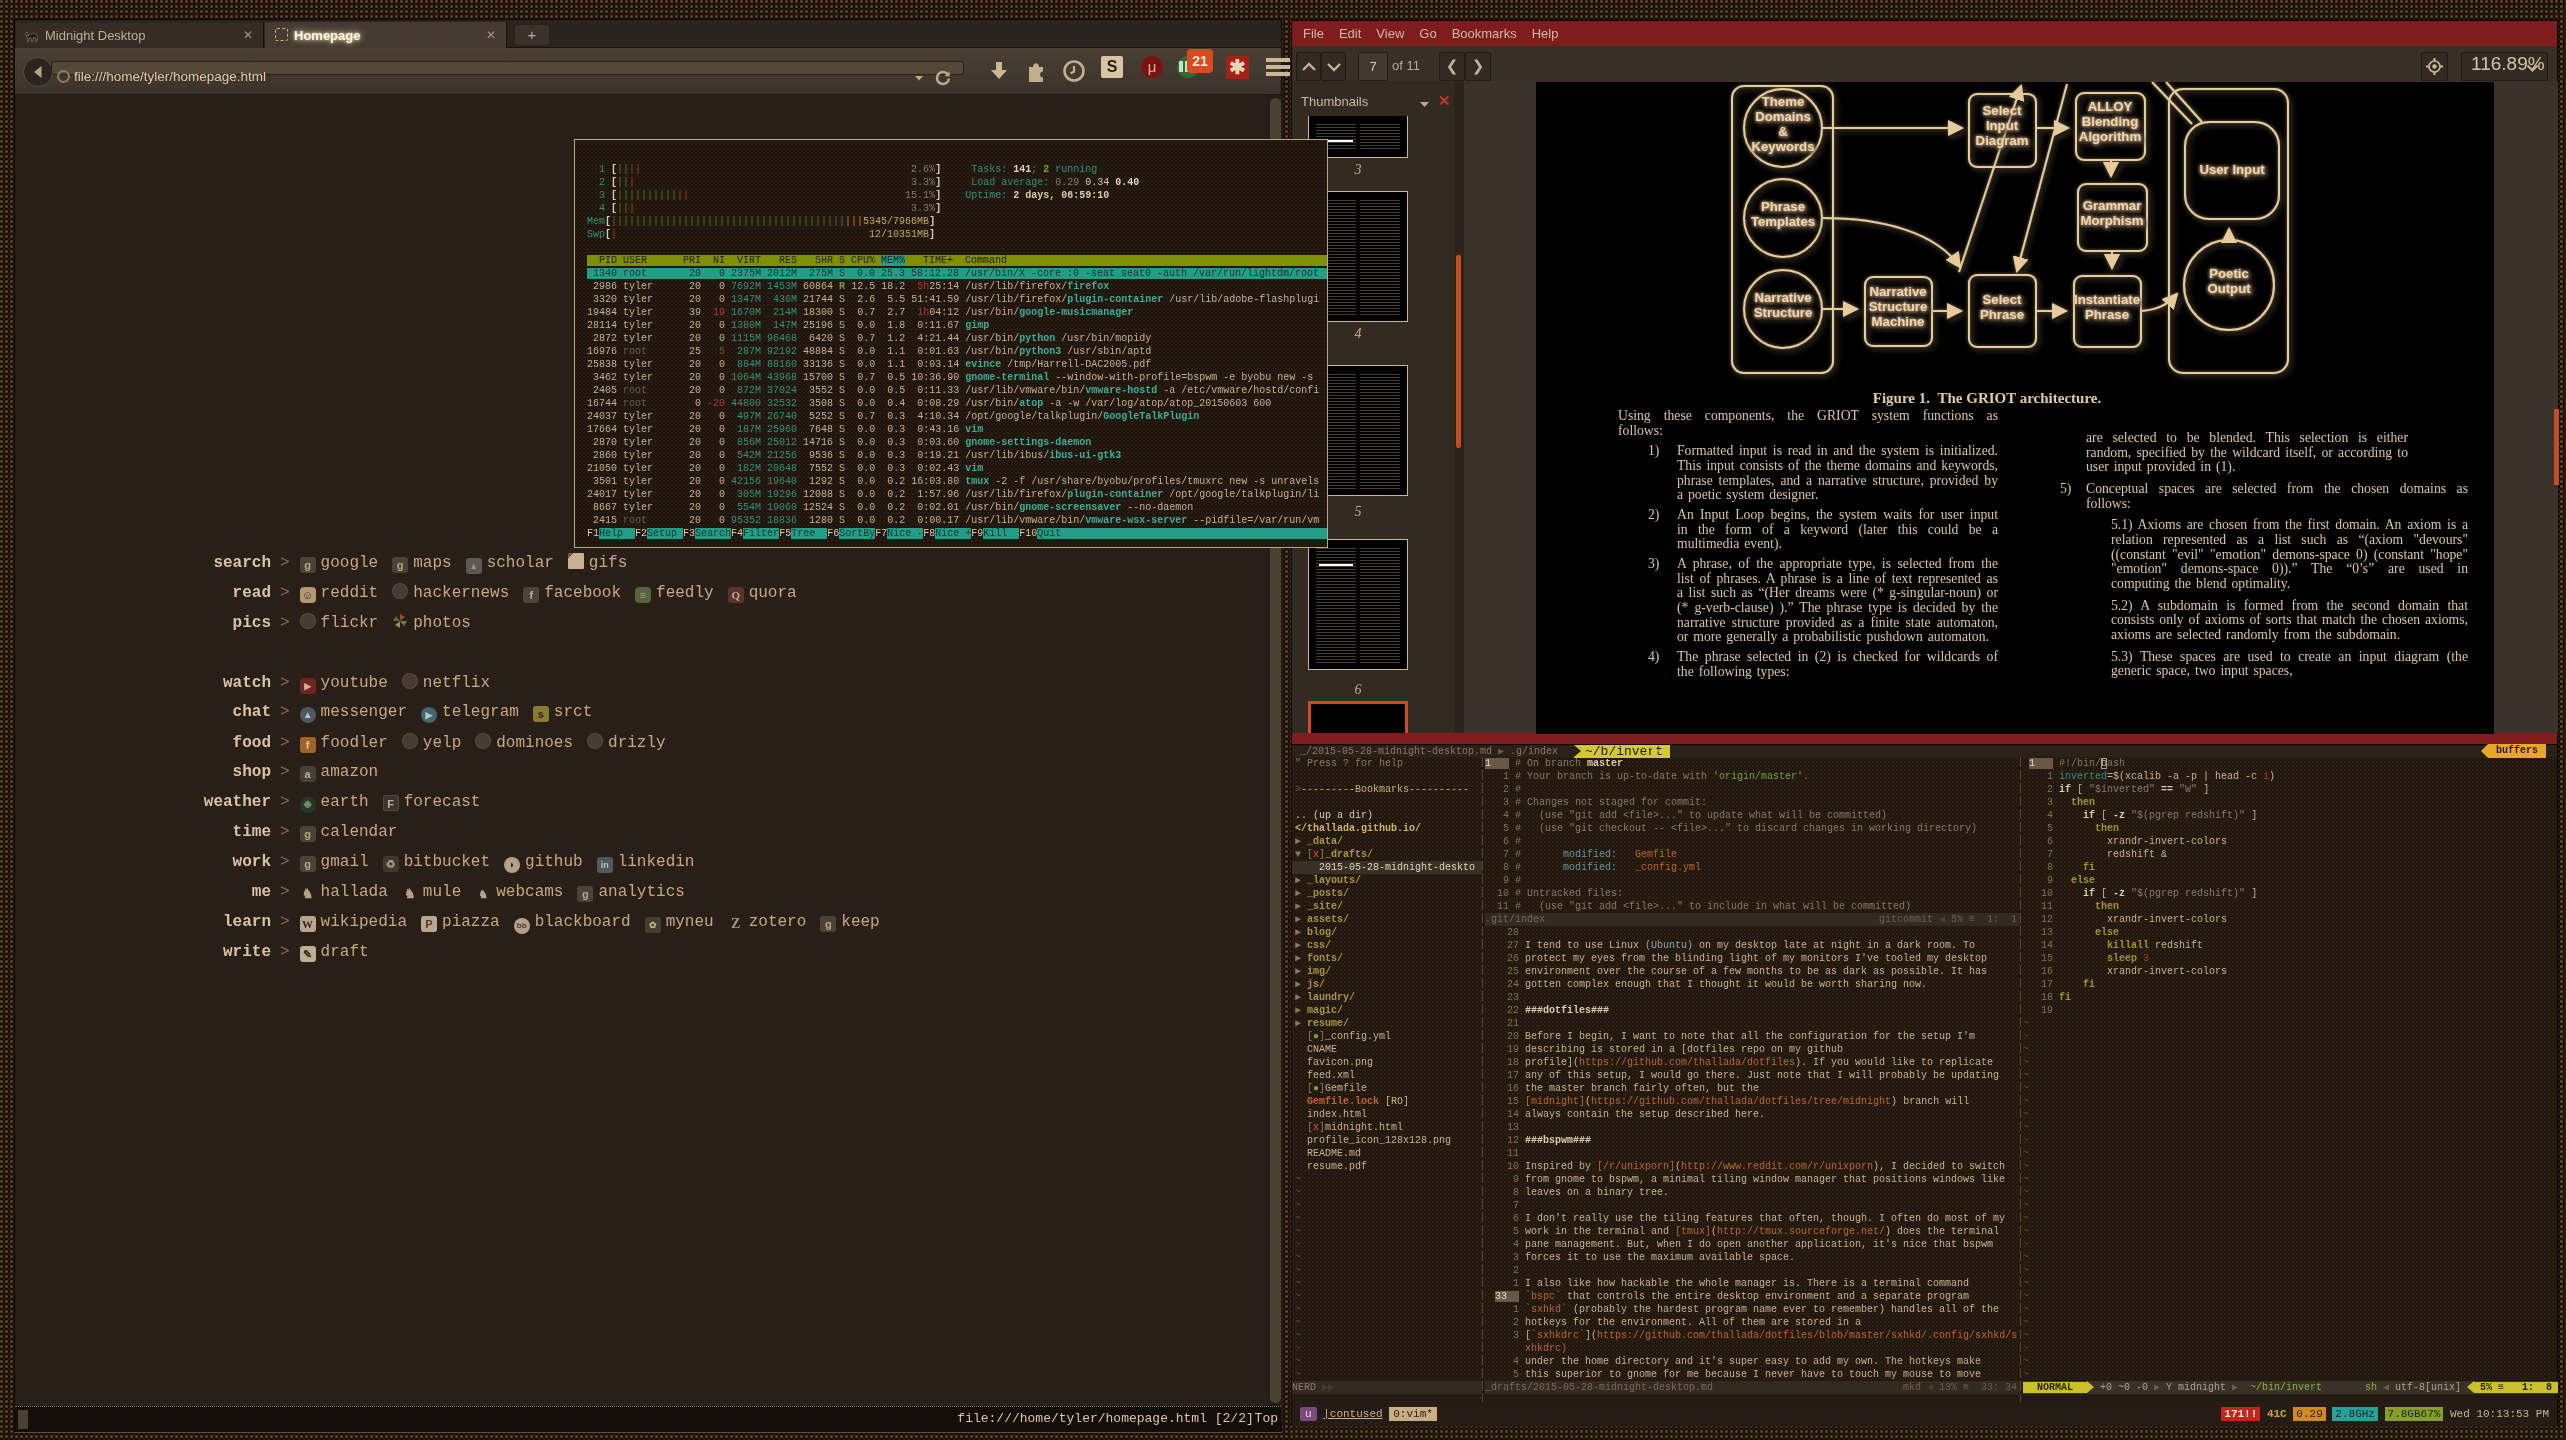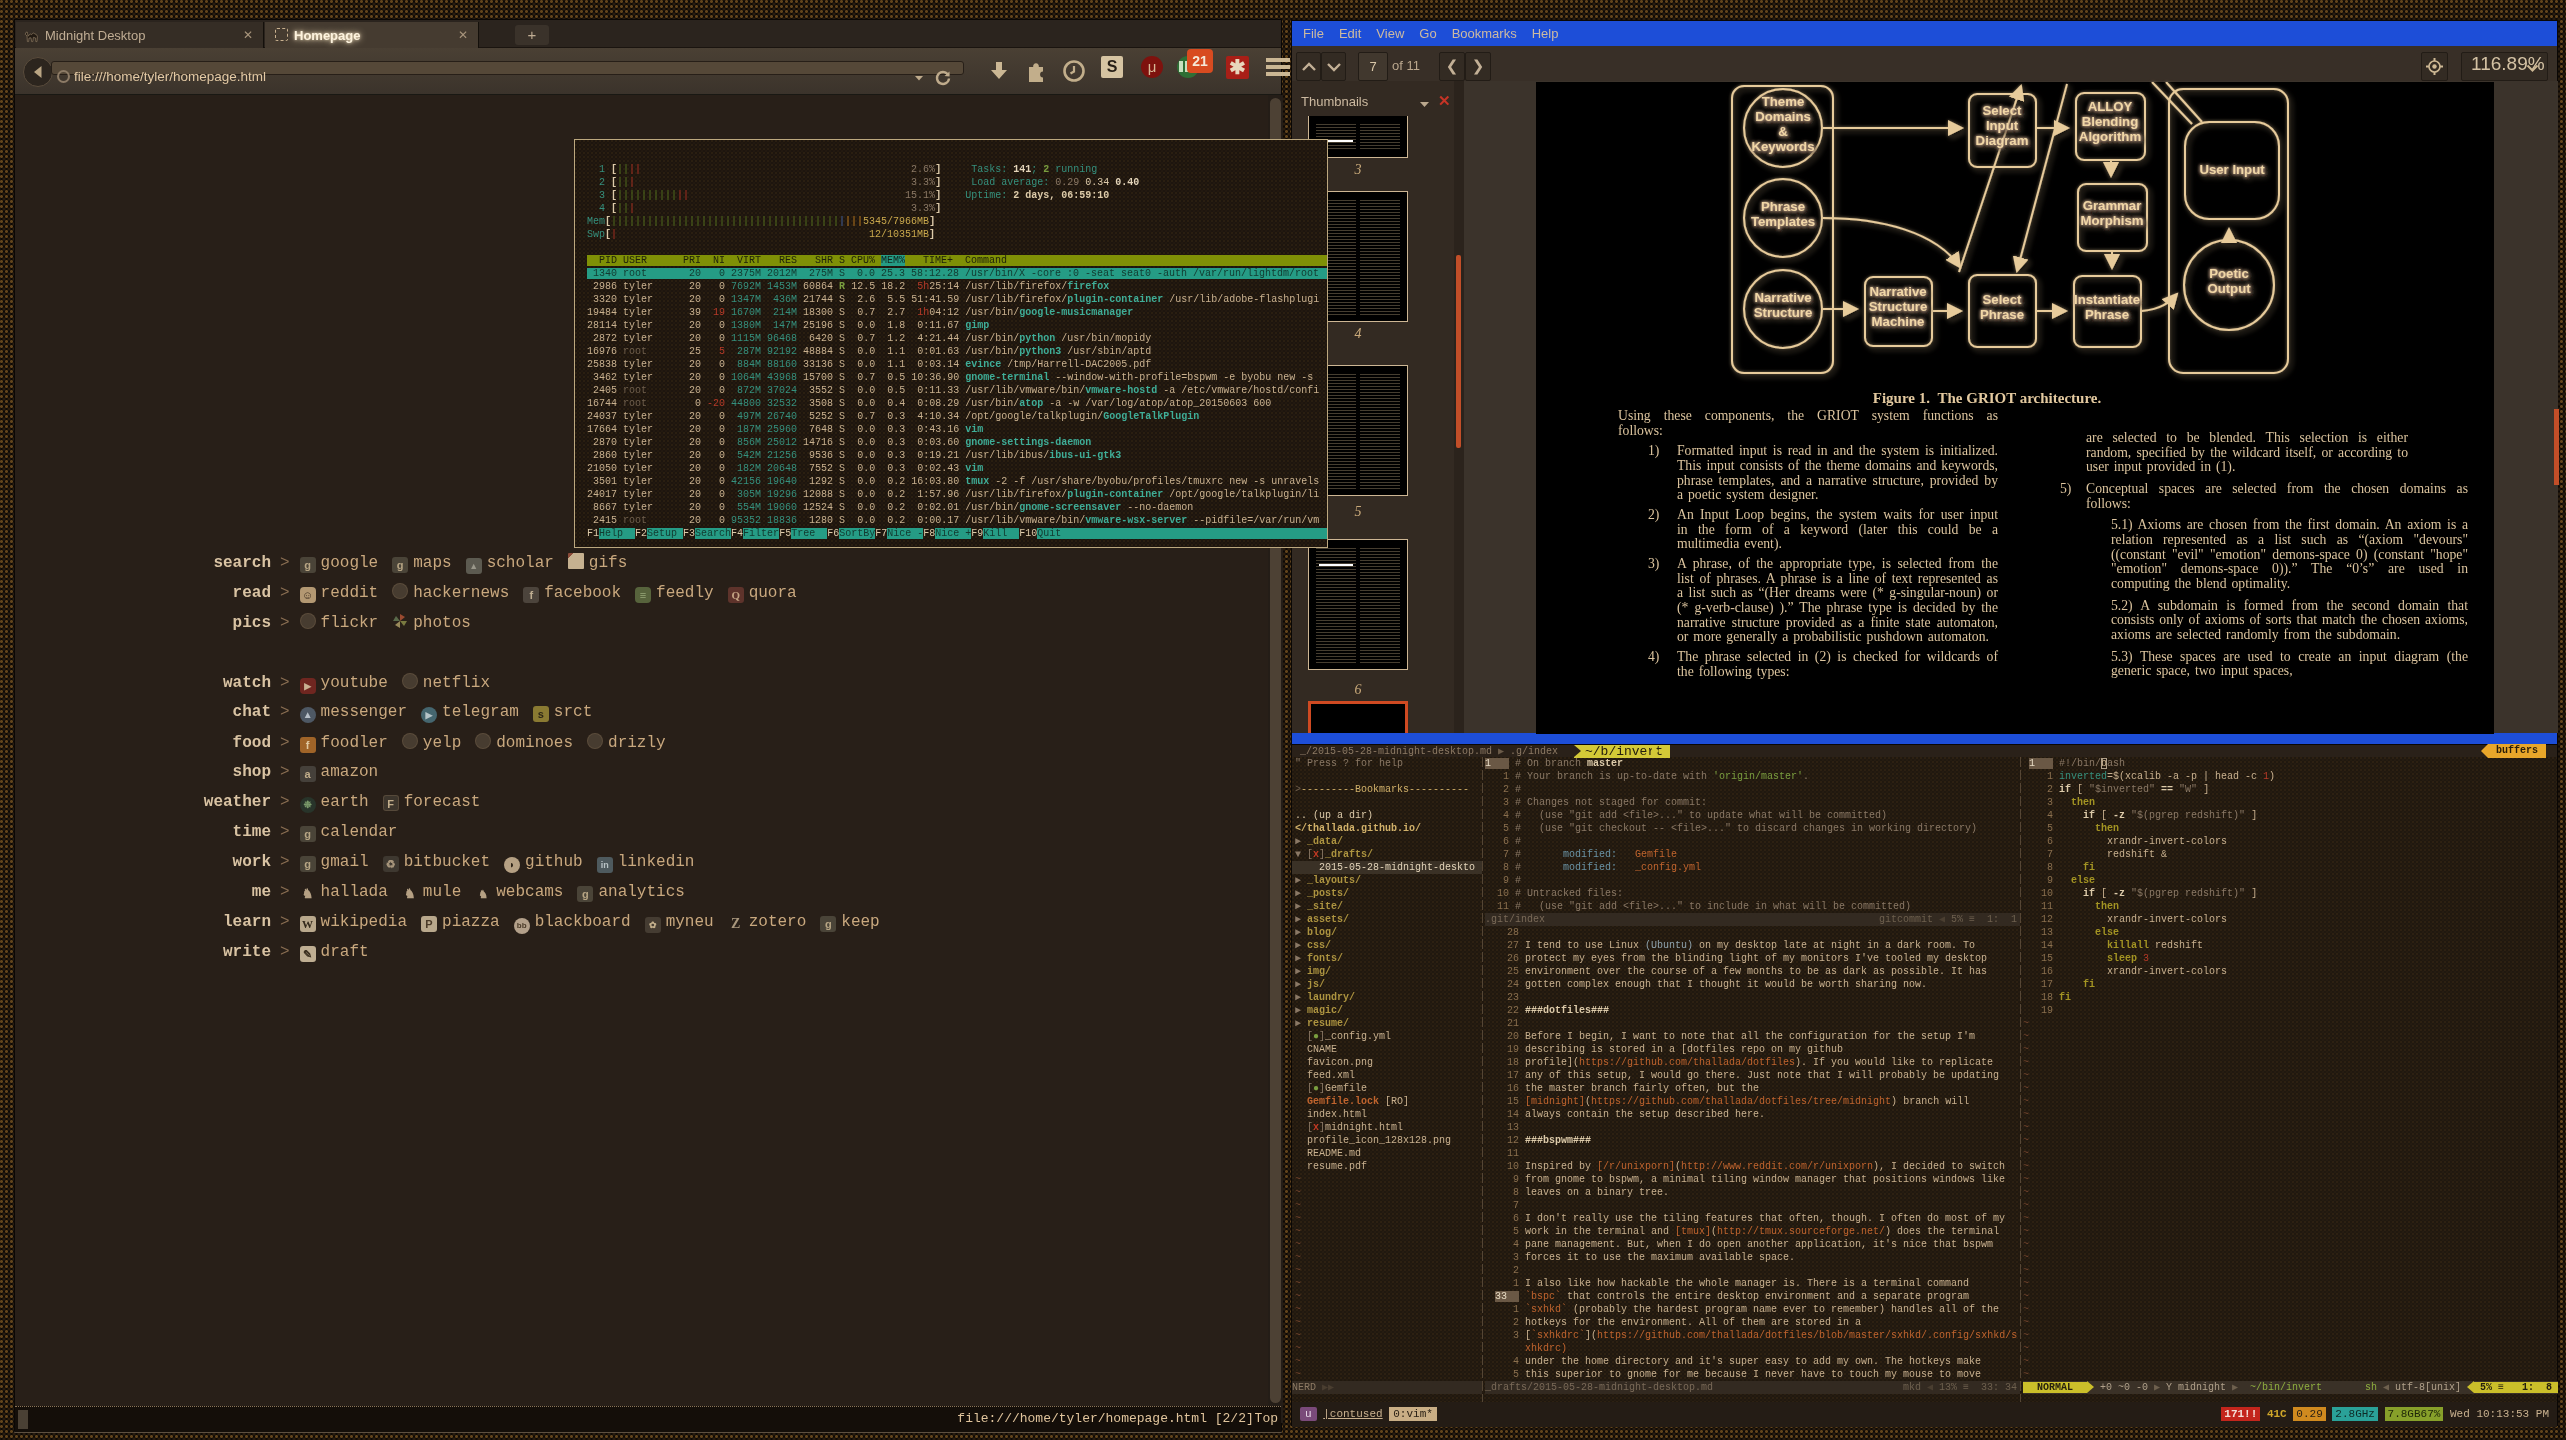--- a/index.html
+++ b/index.html
@@ -8,36 +8,36 @@
 .abs{position:absolute}
 .mono{font-family:"Liberation Mono",monospace}
 pre{font-family:"Liberation Mono",monospace;margin:0}
 
 #ff{left:14px;top:19px;width:1268px;height:1414px;background:#281f18;border:1px solid #0a0705;border-bottom:2px solid #5e5040}
 #fftabs{left:0;top:0;width:100%;height:28px;background:#2b241e;border-bottom:1px solid #1a140f}
 .tab{top:2px;height:26px;font-size:13px;color:#c0ad94}
 .tab .ttl{position:absolute;top:6px;left:29px;white-space:nowrap}
 .tab .cl{position:absolute;top:6px;right:10px;color:#a8957c;font-size:12px}
 #tab1{left:1px;width:248px;background:#352d25;border-right:1px solid #14100b}
-#tab2{left:250px;width:214px;background:#453b30;border-right:1px solid #14100b}
+#tab2{left:250px;width:242px;background:#453b30;border-right:1px solid #14100b}
 #tab2 .ttl{color:#fdf3de;font-weight:bold;text-shadow:0 0 7px rgba(255,236,200,.95),0 0 3px rgba(255,236,200,.8)}
 #newtab{left:500px;top:5px;width:34px;height:20px;background:#3a322a;border-radius:3px;color:#c0ad94;text-align:center;line-height:19px;font-size:15px}
 #ffnav{left:0;top:28px;width:100%;height:47px;background:linear-gradient(#4a4034,#3b332b);border-bottom:1px solid #191813}
 #backbtn{left:8px;top:9px;width:30px;height:30px;border-radius:50%;background:#2c251e;border:1px solid #5a4c3c;color:#b7a488}
 #urlbar{left:36px;top:13px;width:913px;height:14px;background:#554838;border:1px solid #271f18;border-radius:3px;color:#e3c9a4;font-size:13.5px;line-height:29px}
 #urlbar .ident{position:absolute;left:5px;top:8px;width:13px;height:13px;border:2px solid #8d7b66;border-radius:50%}
 #urlbar .txt{position:absolute;left:22px;top:0}
 
 .hrow{position:absolute;left:0;width:1250px;height:30px;font-family:"Liberation Mono",monospace;font-size:16px;white-space:nowrap}
 .hlabel{display:inline-block;width:256px;text-align:right;color:#d9c3a3;font-weight:bold}
 .hgt{color:#8a6e52;padding:0 10px 0 9px}
 .fav{display:inline-block;width:16px;height:16px;border-radius:3px;vertical-align:-2px;margin-right:5px;text-align:center;font-family:"Liberation Sans",sans-serif;font-size:11px;font-weight:bold;line-height:16px}
 .hlink{color:#c9a87e;margin-right:14px}
 
-#ev{left:1291px;top:20px;width:1267px;height:824px;background:#1d4ed8;border:1px solid #0a0705}
+#ev{left:1291px;top:20px;width:1267px;height:824px;background:#7f1d1d;border:1px solid #0a0705}
 #evmenu{left:0;top:0;width:100%;height:25px;color:#cdbaa1;font-size:13px}
 #evmenu span{margin-right:15px}
 #evtool{left:0;top:25px;width:100%;height:36px;background:#382f27;border-bottom:1px solid #16110d}
 .evbtn{position:absolute;top:6px;height:29px;background:#332b23;border:1px solid #221c16;border-radius:2px;color:#c3b096;text-align:center}
 #evside{left:0;top:60px;width:162px;height:652px;background:#332a22;overflow:hidden}
 #evsep{left:162px;top:60px;width:10px;height:652px;background:#2b231c}
 #evmain{left:172px;top:60px;width:1094px;height:652px;background:#3b332b}
 #evpage{left:244px;top:61px;width:958px;height:652px;background:#000}
 .thumb{position:absolute;left:16px;width:100px;background:#000;border:1px solid #cdb694}
 .tlab{position:absolute;left:16px;width:100px;text-align:center;color:#c9a97a;font-family:"Liberation Serif",serif;font-style:italic;font-size:14px}

